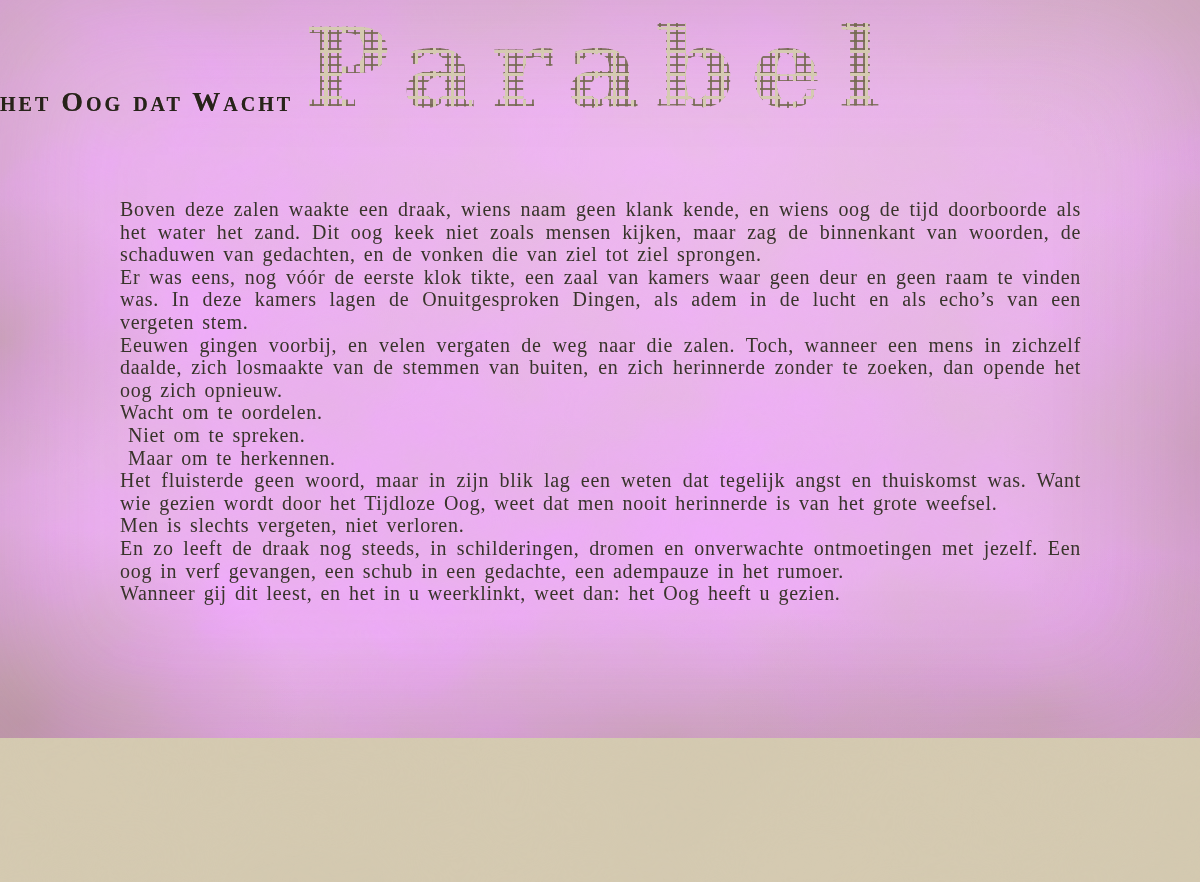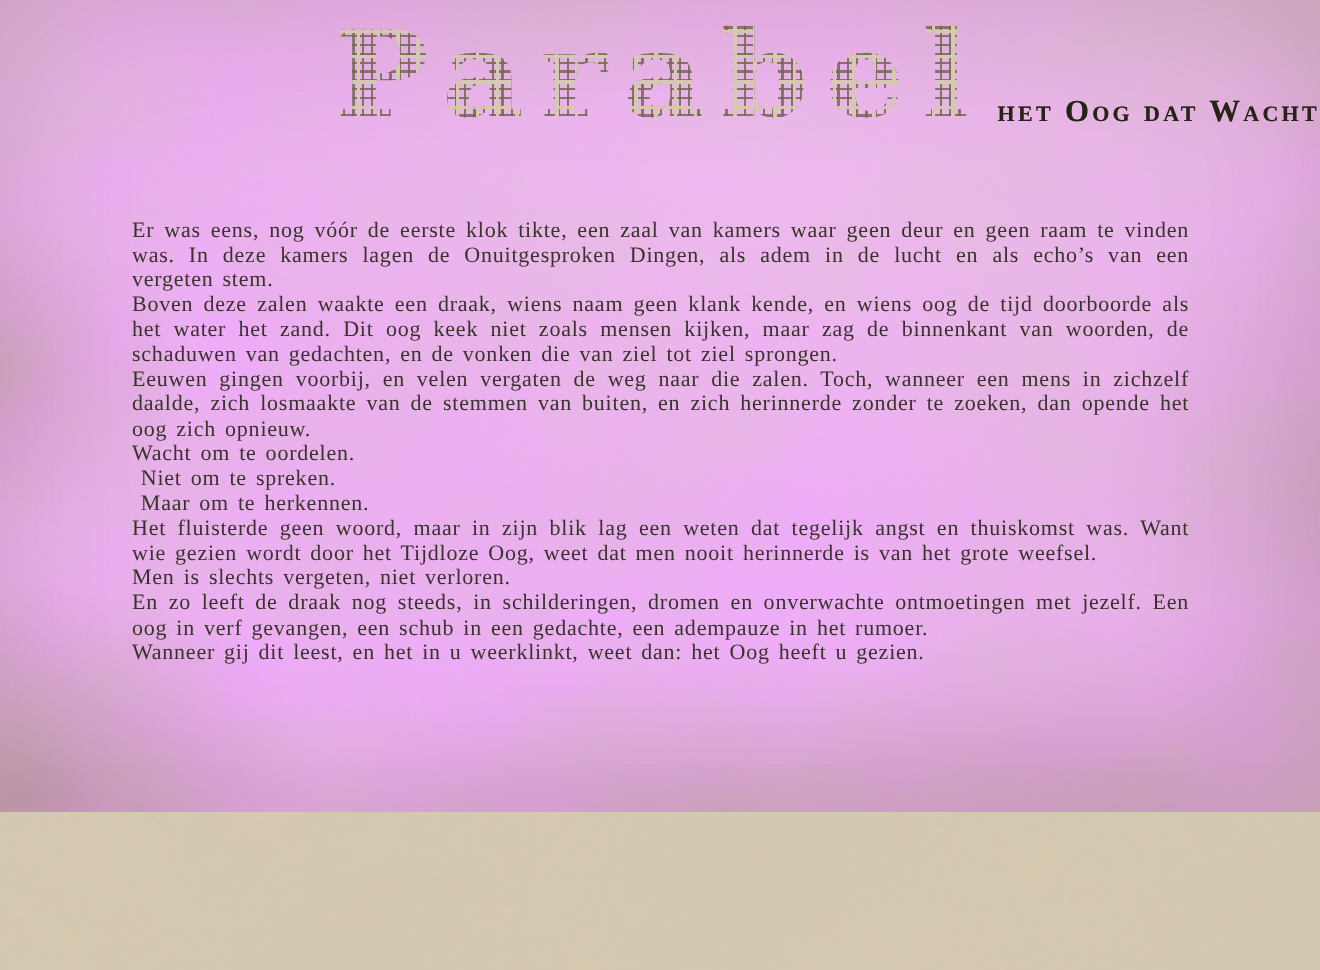--- a/index.html
+++ b/index.html
@@ -53,21 +53,21 @@
       repeating-linear-gradient(0deg,  #d5cab1 0 3px, transparent 3px 23px),
       repeating-linear-gradient(90deg, rgba(116,105,80,0.85) 0 2px, transparent 2px 8px),
       repeating-linear-gradient(0deg,  rgba(116,105,80,0.85) 0 2px, transparent 2px 8px);
     -webkit-background-clip: text;
     background-clip: text;
   }
   h2.subtitle {
     position: absolute;
     top: 86px; left: 0; right: 0;
     margin: 0;
-    text-align: right;
+    text-align: left;
     font-variant: small-caps;
     font-weight: bold;
     font-size: 28px;
     letter-spacing: 3px;
     color: #272319;
     text-shadow: 0 0 0.6px rgba(39,35,25,0.6);
   }
 
   main.story {
     position: absolute;
@@ -107,22 +107,22 @@
   <div class="blotches"></div>
 
   <div class="content">
 
     <header class="page-header">
       <h1 class="maze-title">Parabel</h1>
       <h2 class="subtitle">het Oog dat Wacht</h2>
     </header>
 
     <main class="story">
+      <p>Boven deze zalen waakte een draak, wiens naam geen klank kende, en wiens oog de tijd doorboorde als het water het zand. Dit oog keek niet zoals mensen kijken, maar zag de binnenkant van woorden, de schaduwen van gedachten, en de vonken die van ziel tot ziel sprongen.</p>
       <p>Er was eens, nog vóór de eerste klok tikte, een zaal van kamers waar geen deur en geen raam te vinden was. In deze kamers lagen de Onuitgesproken Dingen, als adem in de lucht en als echo’s van een vergeten stem.</p>
-      <p>Boven deze zalen waakte een draak, wiens naam geen klank kende, en wiens oog de tijd doorboorde als het water het zand. Dit oog keek niet zoals mensen kijken, maar zag de binnenkant van woorden, de schaduwen van gedachten, en de vonken die van ziel tot ziel sprongen.</p>
       <p>Eeuwen gingen voorbij, en velen vergaten de weg naar die zalen. Toch, wanneer een mens in zichzelf daalde, zich losmaakte van de stemmen van buiten, en zich herinnerde zonder te zoeken, dan opende het oog zich opnieuw.</p>
       <p>Wacht om te oordelen.</p>
       <p class="indent">Niet om te spreken.</p>
       <p class="indent">Maar om te herkennen.</p>
       <p class="gap-before">Het fluisterde geen woord, maar in zijn blik lag een weten dat tegelijk angst en thuiskomst was. Want wie gezien wordt door het Tijdloze Oog, weet dat men nooit herinnerde is van het grote weefsel.</p>
       <p>Men is slechts vergeten, niet verloren.</p>
       <p>En zo leeft de draak nog steeds, in schilderingen, dromen en onverwachte ontmoetingen met jezelf. Een oog in verf gevangen, een schub in een gedachte, een adempauze in het rumoer.</p>
       <p class="big-gap-before">Wanneer gij dit leest, en het in u weerklinkt, weet dan: het Oog heeft u gezien.</p>
     </main>
 

